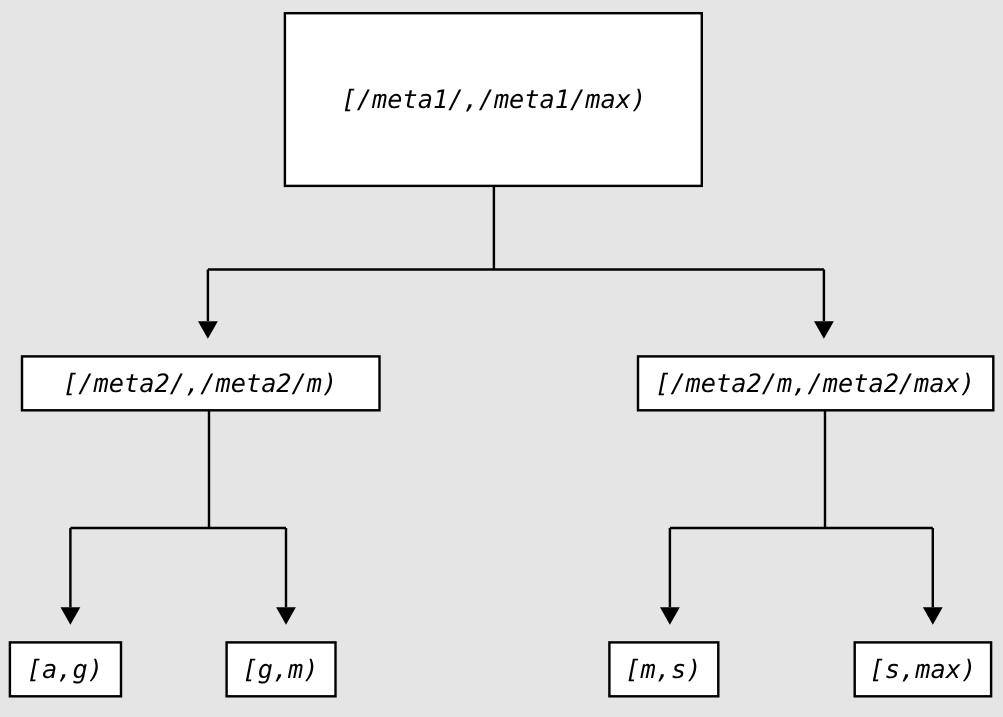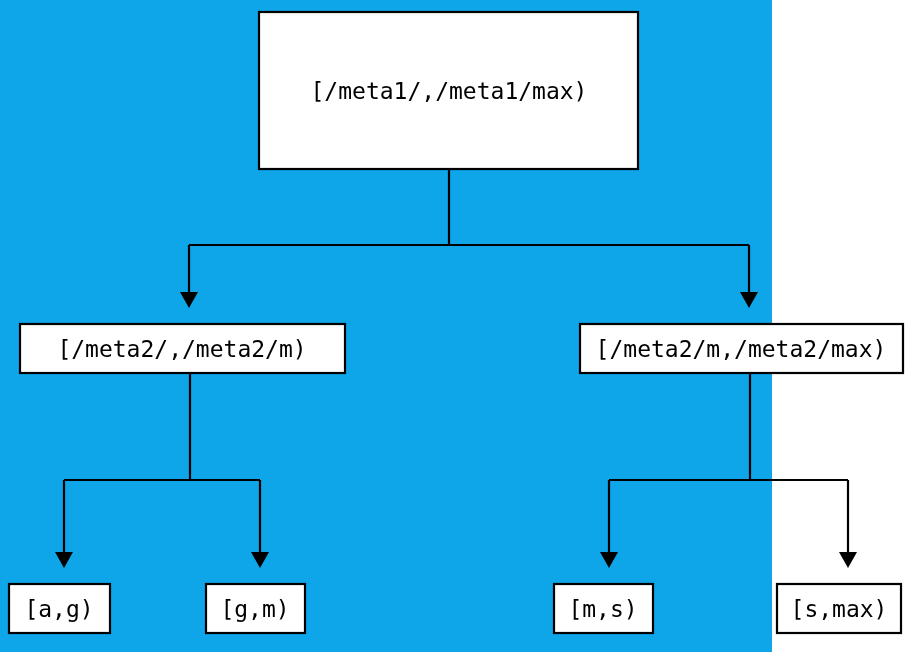--- a/index.html
+++ b/index.html
@@ -9,23 +9,24 @@
     background: #ffffff;
   }
   body {
     width: 912px;
     height: 652px;
     font-family: "DejaVu Sans Mono", "Liberation Mono", monospace;
     overflow: hidden;
   }
   #diagram-root {
     position: relative;
-    width: 772px;
+    width: 912px;
     height: 652px;
-    background: #0ea5e9;
+    background: #e5e5e5;
+    font-style: italic;
   }
   svg.tree-canvas {
     display: block;
     width: 912px;
     height: 652px;
   }
   .node-box {
     fill: #ffffff;
     stroke: #000000;
     stroke-width: 2.2;

